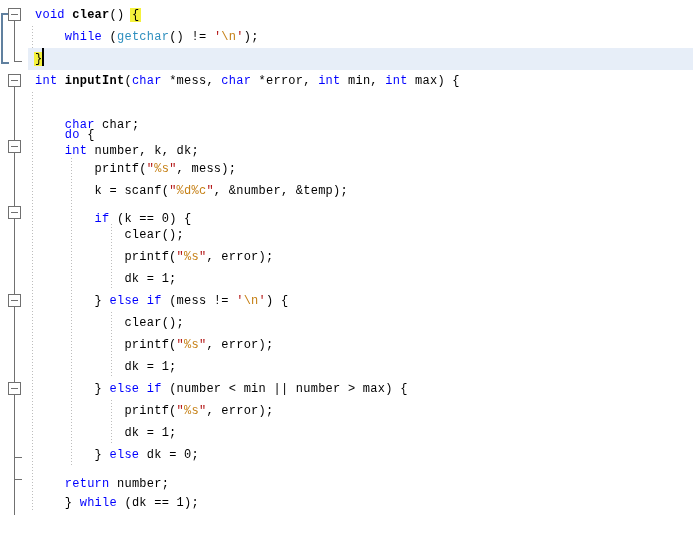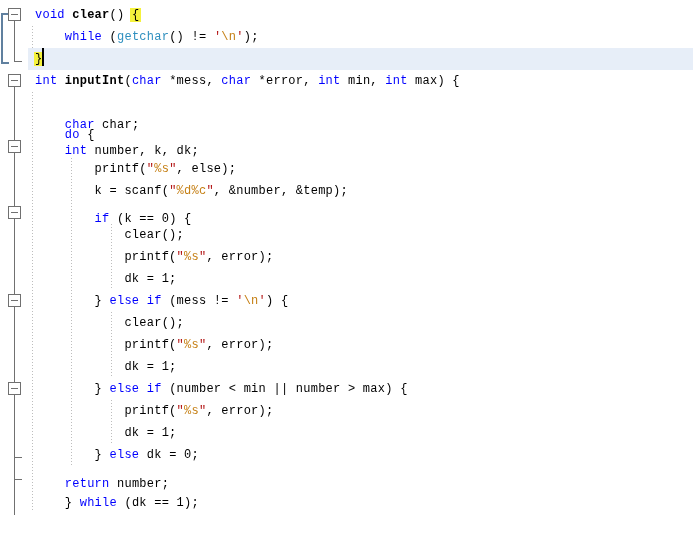--- a/index.html
+++ b/index.html
@@ -59,21 +59,21 @@
       <div class="iguide" style="left: 110.8px; top: 400px; height: 44px;"></div>
     </div>
   <div id="code">
       <div class="line" style="top: 4px;"><span class="tk-k">void</span><span class="tk-p"> </span><span class="tk-f">clear</span><span class="tk-p">() </span><span class="tk-hb">{</span></div>
       <div class="line" style="top: 26px;"><span class="tk-p">    </span><span class="tk-k">while</span><span class="tk-p"> (</span><span class="tk-l">getchar</span><span class="tk-p">() != </span><span class="tk-s">'</span><span class="tk-e">\n</span><span class="tk-s">'</span><span class="tk-p">);</span></div>
       <div class="line" style="top: 48px;"><span class="tk-hb">}</span><span class="caret"></span></div>
       <div class="line" style="top: 70px;"><span class="tk-k">int</span><span class="tk-p"> </span><span class="tk-f">inputInt</span><span class="tk-p">(</span><span class="tk-k">char</span><span class="tk-p"> *mess, </span><span class="tk-k">char</span><span class="tk-p"> *error, </span><span class="tk-k">int</span><span class="tk-p"> min, </span><span class="tk-k">int</span><span class="tk-p"> max) {</span></div>
       <div class="line" style="top: 92px; margin-top: 48px;"><span class="tk-p">    </span><span class="tk-k">int</span><span class="tk-p"> number, k, dk;</span></div>
       <div class="line" style="top: 114px;"><span class="tk-p">    </span><span class="tk-k">char</span><span class="tk-p"> char;</span></div>
       <div class="line" style="top: 124px;"><span class="tk-p">    </span><span class="tk-k">do</span><span class="tk-p"> {</span></div>
-      <div class="line" style="top: 158px;"><span class="tk-p">        printf(</span><span class="tk-s">"</span><span class="tk-e">%s</span><span class="tk-s">"</span><span class="tk-p">, else);</span></div>
+      <div class="line" style="top: 158px;"><span class="tk-p">        printf(</span><span class="tk-s">"</span><span class="tk-e">%s</span><span class="tk-s">"</span><span class="tk-p">, mess);</span></div>
       <div class="line" style="top: 180px;"><span class="tk-p">        k = scanf(</span><span class="tk-s">"</span><span class="tk-e">%d%c</span><span class="tk-s">"</span><span class="tk-p">, &amp;number, &amp;temp);</span></div>
       <div class="line" style="top: 208px;"><span class="tk-p">        </span><span class="tk-k">if</span><span class="tk-p"> (k == 0) {</span></div>
       <div class="line" style="top: 224px;"><span class="tk-p">            clear();</span></div>
       <div class="line" style="top: 246px;"><span class="tk-p">            printf(</span><span class="tk-s">"</span><span class="tk-e">%s</span><span class="tk-s">"</span><span class="tk-p">, error);</span></div>
       <div class="line" style="top: 268px;"><span class="tk-p">            dk = 1;</span></div>
       <div class="line" style="top: 290px;"><span class="tk-p">        } </span><span class="tk-k">else</span><span class="tk-p"> </span><span class="tk-k">if</span><span class="tk-p"> (mess != </span><span class="tk-s">'</span><span class="tk-e">\n</span><span class="tk-s">'</span><span class="tk-p">) {</span></div>
       <div class="line" style="top: 312px;"><span class="tk-p">            clear();</span></div>
       <div class="line" style="top: 334px;"><span class="tk-p">            printf(</span><span class="tk-s">"</span><span class="tk-e">%s</span><span class="tk-s">"</span><span class="tk-p">, error);</span></div>
       <div class="line" style="top: 356px;"><span class="tk-p">            dk = 1;</span></div>
       <div class="line" style="top: 378px;"><span class="tk-p">        } </span><span class="tk-k">else</span><span class="tk-p"> </span><span class="tk-k">if</span><span class="tk-p"> (number &lt; min || number &gt; max) {</span></div>

